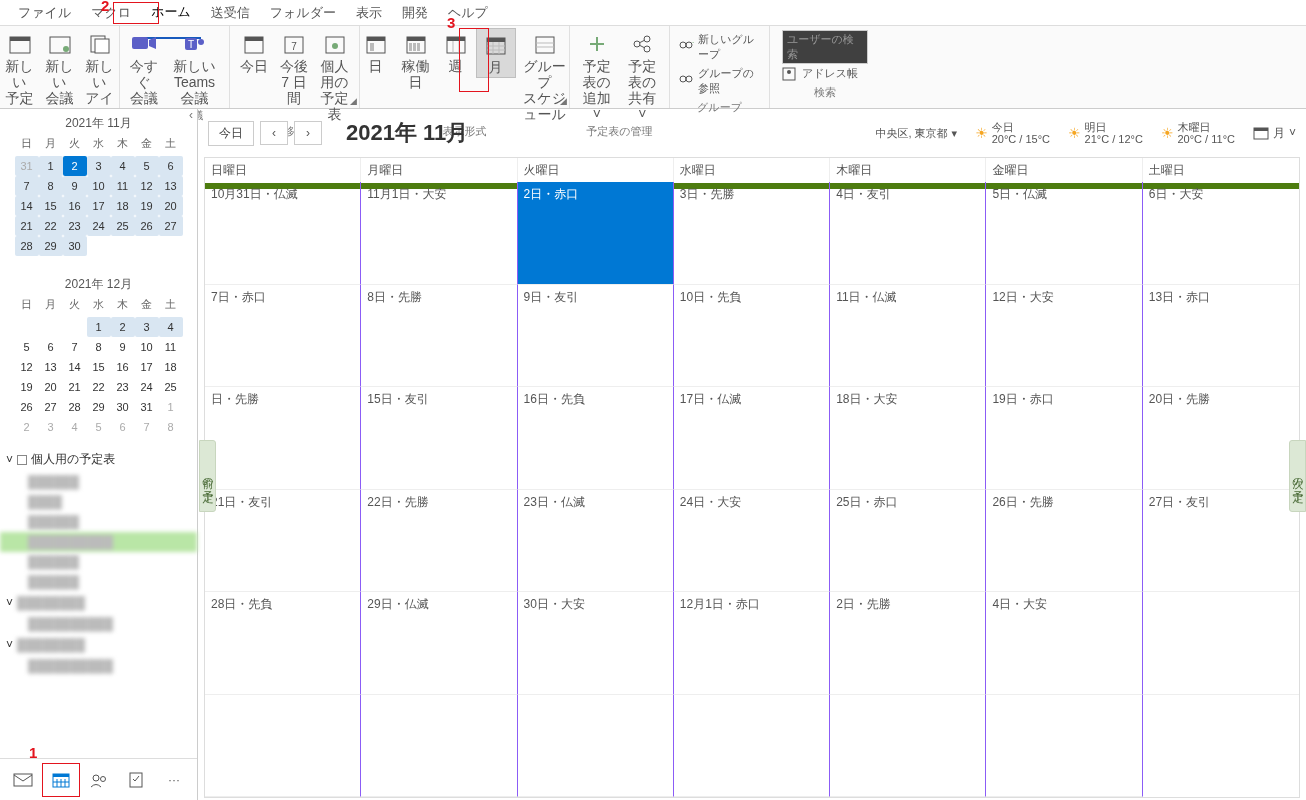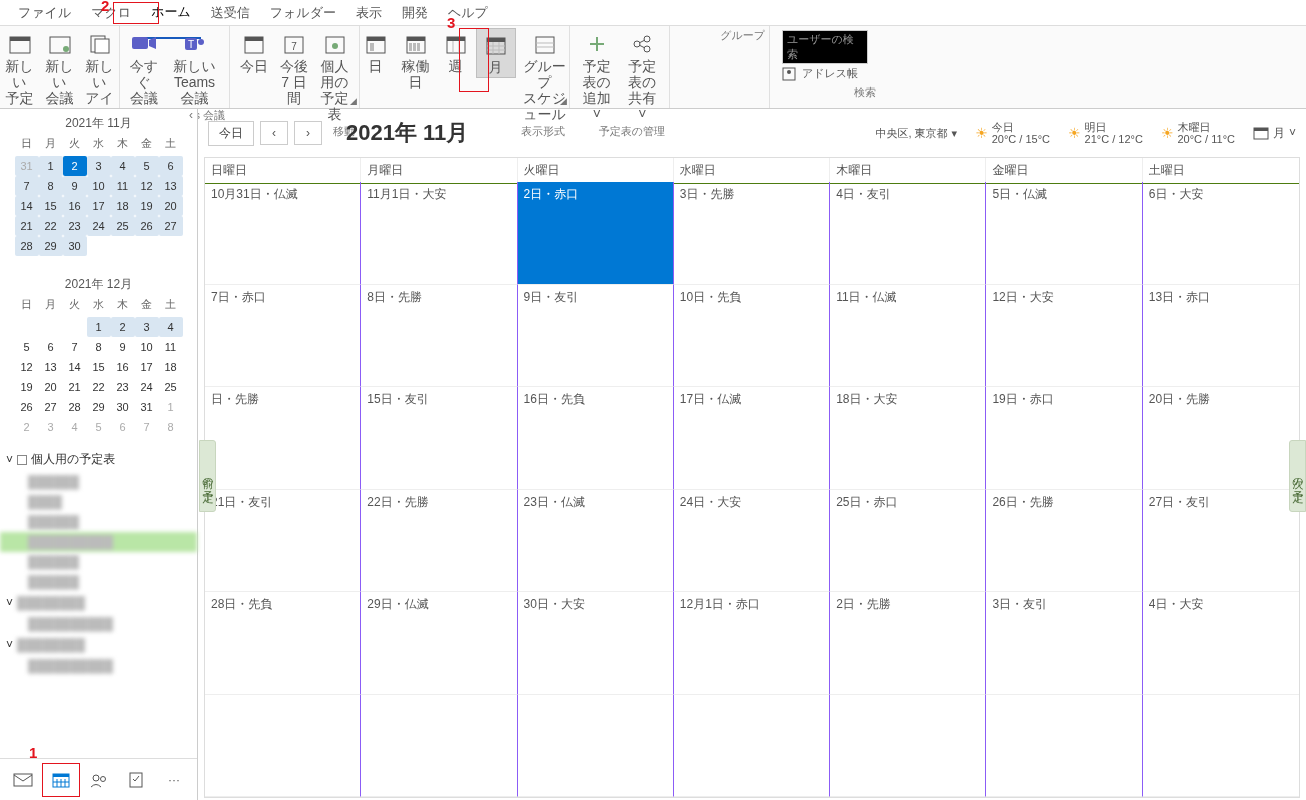--- a/index.html
+++ b/index.html
@@ -10,21 +10,21 @@
 .menubar-item { padding: 16px 10px; cursor: default; font-size: 13px; color: #555; }
 .menubar-item.active { border-bottom: 2px solid #185abd; color: #000; }
 
 
 .ribbon { display: flex; height: 83px; border-bottom: 1px solid #ccc; background: #fafafa; }
 .ribbon-group { display: flex; flex-direction: column; align-items: center; padding: 2px 4px; border-right: 1px solid #e0e0e0; position: relative; }
 .ribbon-group-items { display: flex; flex: 1; align-items: flex-start; }
 .ribbon-btn { display: flex; flex-direction: column; align-items: center; justify-content: flex-start; padding: 2px 4px; min-width: 40px; cursor: default; }
 .ribbon-btn .ricon { width: 28px; height: 24px; margin: 2px 0; display: flex; align-items: center; justify-content: center; }
 .ribbon-btn .rlabel { font-size: 14px; text-align: center; line-height: 1.15; color: #555; white-space: pre-line; }
-.ribbon-group-label { font-size: 11px; color: #777; text-align: right; padding: 0 0 2px 0; width: 100%; }
+.ribbon-group-label { font-size: 11px; color: #777; text-align: center; padding: 0 0 2px 0; width: 100%; }
 .ribbon-small-col { display: flex; flex-direction: column; justify-content: flex-start; padding: 2px 4px; }
 .ribbon-small-item { display: flex; align-items: center; font-size: 11px; color: #555; padding: 2px 0; }
 .ribbon-small-item svg { margin-right: 4px; }
 
 .ribbon-btn.selected { background: #d9d9d9; border: 1px solid #bfbfbf; }
 .dl-expand { position: absolute; right: 2px; bottom: 2px; font-size: 9px; color: #777; }
 
 
 .anno { position: absolute; color: #e3141e; font-weight: bold; font-size: 15px; z-index: 200; }
 .anno-box { position: absolute; border: 1px solid #e3141e; z-index: 199; }
@@ -59,21 +59,21 @@
 .mh-title { font-size: 22px; font-weight: 600; color: #333; margin-left: 18px; }
 .mh-right { display: flex; align-items: center; margin-left: auto; gap: 18px; font-size: 11px; color: #555; }
 .loc { display: flex; align-items: center; }
 .wx { display: flex; align-items: center; gap: 4px; }
 .wx-icon { color: #f5a623; font-size: 14px; }
 .wx-text { display: flex; flex-direction: column; line-height: 1.1; }
 .view-chip { display: flex; align-items: center; gap: 4px; font-size: 12px; color: #555; }
 
 .grid-wrap { position: absolute; top: 48px; left: 6px; right: 6px; bottom: 2px; border: 1px solid #ddd; }
 .grid-head { display: grid; grid-template-columns: repeat(7, 1fr); height: 24px; }
-.grid-head-cell { border-right: 1px solid #eee; border-bottom: 1px solid #4d7c0f; padding: 4px 6px; font-size: 12px; color: #555; }
+.grid-head-cell { border-right: 1px solid #eee; border-bottom: 6px solid #4d7c0f; padding: 4px 6px; font-size: 12px; color: #555; }
 .grid-head-cell:last-child { border-right: none; }
 .grid-body { position: absolute; top: 24px; left: 0; right: 0; bottom: 0; display: grid; grid-template-columns: repeat(7, 1fr); grid-template-rows: repeat(6, 1fr); }
 .day-cell { border-right: 1px solid #8b5cf6; border-bottom: 1px solid #eee; padding: 4px 6px; font-size: 12px; color: #555; position: relative; }
 .day-cell.today { background: #0078d4; color: #fff; }
 .day-cell:nth-child(7n) { border-right: none; }
 
 .side-tab { position: absolute; top: 440px; width: 17px; height: 72px; background: #dce8d5; border: 1px solid #c8d6be; writing-mode: vertical-rl; text-align: center; font-size: 11px; color: #4a6b37; display: flex; align-items: center; justify-content: center; z-index: 50; }
 .side-tab.left { left: 199px; border-radius: 0 3px 3px 0; }
 .side-tab.right { right: 0; border-radius: 3px 0 0 3px; }
 
@@ -287,26 +287,47 @@
             </svg>
           </span>
         <span class="rlabel">予定表の
 共有 ˅</span>
       </div>
     </div>
     <div class="ribbon-group-label">予定表の管理</div>
   </div>
 
   <div class="ribbon-group" style="width:100px;">
+    <div class="ribbon-small-col">
+      <div class="ribbon-small-item">
+        <span>
+            <svg width="16" height="14">
+              <circle cx="5" cy="5" r="3" fill="none" stroke="#555"></circle>
+              <circle cx="11" cy="5" r="3" fill="none" stroke="#555"></circle>
+              <text x="14" y="5" font-size="8" fill="#7a7">+</text>
+            </svg>
+          </span>
+        <span>新しいグループ</span>
+      </div>
+      <div class="ribbon-small-item">
+        <span>
+            <svg width="16" height="14">
+              <circle cx="5" cy="5" r="3" fill="none" stroke="#555"></circle>
+              <circle cx="11" cy="5" r="3" fill="none" stroke="#555"></circle>
+            </svg>
+          </span>
+        <span>グループの参照</span>
+      </div>
+    </div>
     <div class="ribbon-group-label">グループ</div>
   </div>
 
   <div class="ribbon-group" style="width:110px;border-right:none;">
     <div class="ribbon-small-col">
-      <div class="ribbon-small-item" style="border:1px solid #ccc;padding:1px 4px;width:86px;background:#000000;">
+      <div class="ribbon-small-item" style="border:1px solid #ccc;padding:1px 4px;width:86px;background:#404040;">
         <span style="color:#999;">ユーザーの検索</span>
       </div>
       <div class="ribbon-small-item">
         <span>
             <svg width="16" height="14">
               <rect x="1" y="1" width="12" height="12" fill="none" stroke="#555"></rect>
               <circle cx="7" cy="5" r="2" fill="#555"></circle>
             </svg>
           </span>
         <span>アドレス帳</span>
@@ -582,21 +603,20 @@
         <div class="day-cell">23日・仏滅</div>
         <div class="day-cell">24日・大安</div>
         <div class="day-cell">25日・赤口</div>
         <div class="day-cell">26日・先勝</div>
         <div class="day-cell">27日・友引</div>
         <div class="day-cell">28日・先負</div>
         <div class="day-cell">29日・仏滅</div>
         <div class="day-cell">30日・大安</div>
         <div class="day-cell">12月1日・赤口</div>
         <div class="day-cell">2日・先勝</div>
-        <div class="day-cell">3日・友引</div>
         <div class="day-cell">4日・大安</div>
         <div class="day-cell"></div>
         <div class="day-cell"></div>
         <div class="day-cell"></div>
         <div class="day-cell"></div>
         <div class="day-cell"></div>
         <div class="day-cell"></div>
         <div class="day-cell"></div>
       </div>
   </div>

